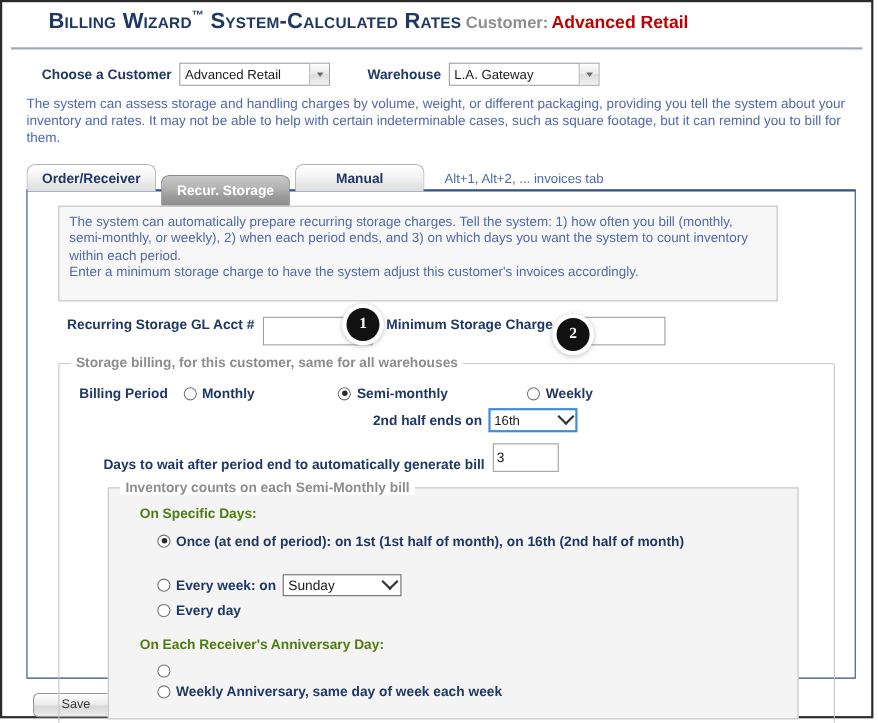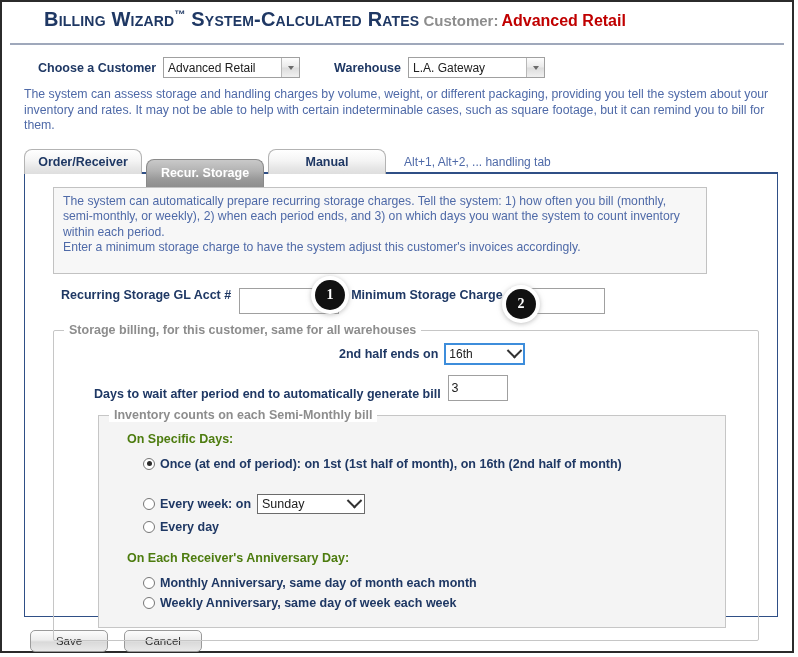--- a/index.html
+++ b/index.html
@@ -398,41 +398,58 @@
   <div class="tabs-wrap">
     <div class="tab">
         <span>Order/Receiver</span>
       </div>
     <div class="tab active">
         <span>Recur. Storage</span>
       </div>
     <div class="tab">
         <span>Manual</span>
       </div>
-    <div class="tab-hint">Alt+1, Alt+2, ... handling tab</div>
+    <div class="tab-hint">Alt+1, Alt+2, ... invoices tab</div>
   </div>
 
   <div class="tab-panel">
 
     <div class="infobox">
       <div>The system can automatically prepare recurring storage charges. Tell the system: 1) how often you bill (monthly, semi-monthly, or weekly), 2) when each period ends, and 3) on which days you want the system to count inventory within each period.</div>
       <div>Enter a minimum storage charge to have the system adjust this customer's invoices accordingly.</div>
     </div>
 
     <div class="gl-row">
       <span class="lbl-blue">Recurring Storage GL Acct #</span>
       <div class="txtin gl"></div>
       <div class="gl-gap"></div>
       <span class="lbl-blue">Minimum Storage Charge</span>
       <div class="txtin minchg">500</div>
     </div>
 
     <div class="fs-outer">
       <div class="fs-legend">Storage billing, for this customer, same for all warehouses</div>
 
+      <div class="bp-row">
+        <span class="bp-label">Billing Period</span>
+        <label class="radio-opt">
+          <span class="rdo"></span>
+          <span>Monthly</span>
+        </label>
+        <span class="gap-sm"></span>
+        <label class="radio-opt">
+          <span class="rdo checked"></span>
+          <span>Semi-monthly</span>
+        </label>
+        <span class="gap-md"></span>
+        <label class="radio-opt">
+          <span class="rdo"></span>
+          <span>Weekly</span>
+        </label>
+      </div>
 
       <div class="secondhalf-row">
         <span class="lbl-blue">2nd half ends on</span>
         <div class="ddl focused" style="margin-left:6px">
           <div class="ddl-text">16th</div>
           <div class="ddl-btn">
               <span class="chev"></span>
             </div>
         </div>
       </div>
@@ -467,21 +484,20 @@
 
         <label class="opt-line radio-opt">
           <span class="rdo"></span>
           <span>Every day</span>
         </label>
 
         <div class="group-head second">On Each Receiver's Anniversary Day:</div>
 
         <label class="opt-line radio-opt">
           <span class="rdo"></span>
-          <span>Monthly Anniversary, same day of month each month</span>
         </label>
 
         <label class="opt-line radio-opt">
           <span class="rdo"></span>
           <span>Weekly Anniversary, same day of week each week</span>
         </label>
       </div>
     </div>
   </div>
 

